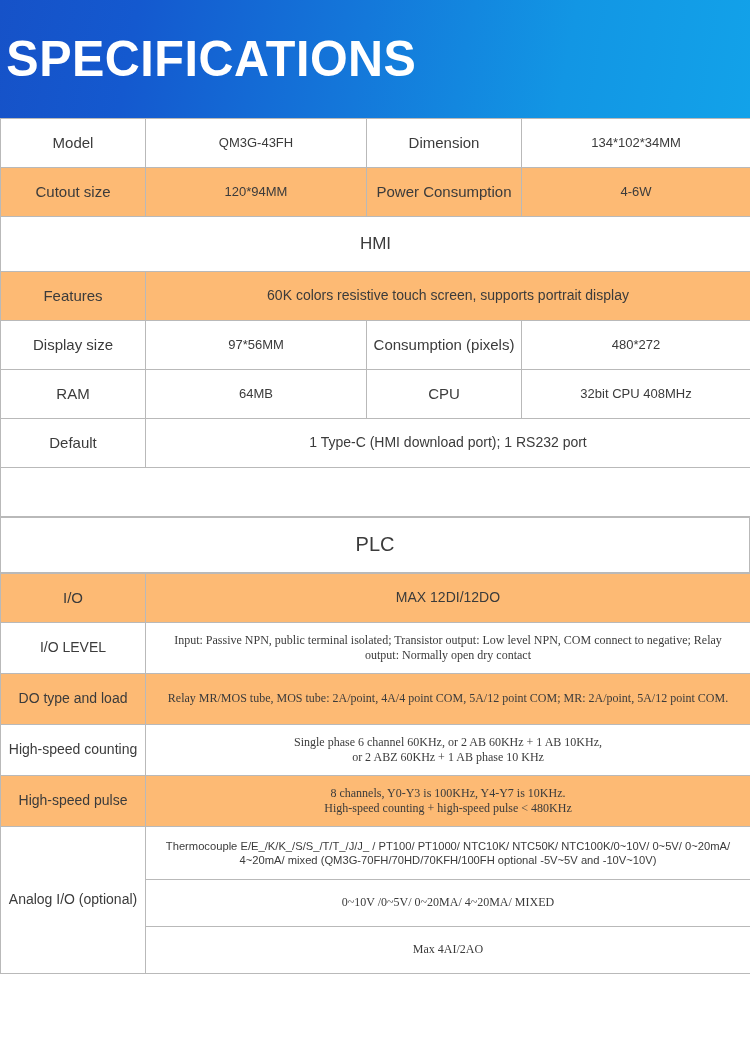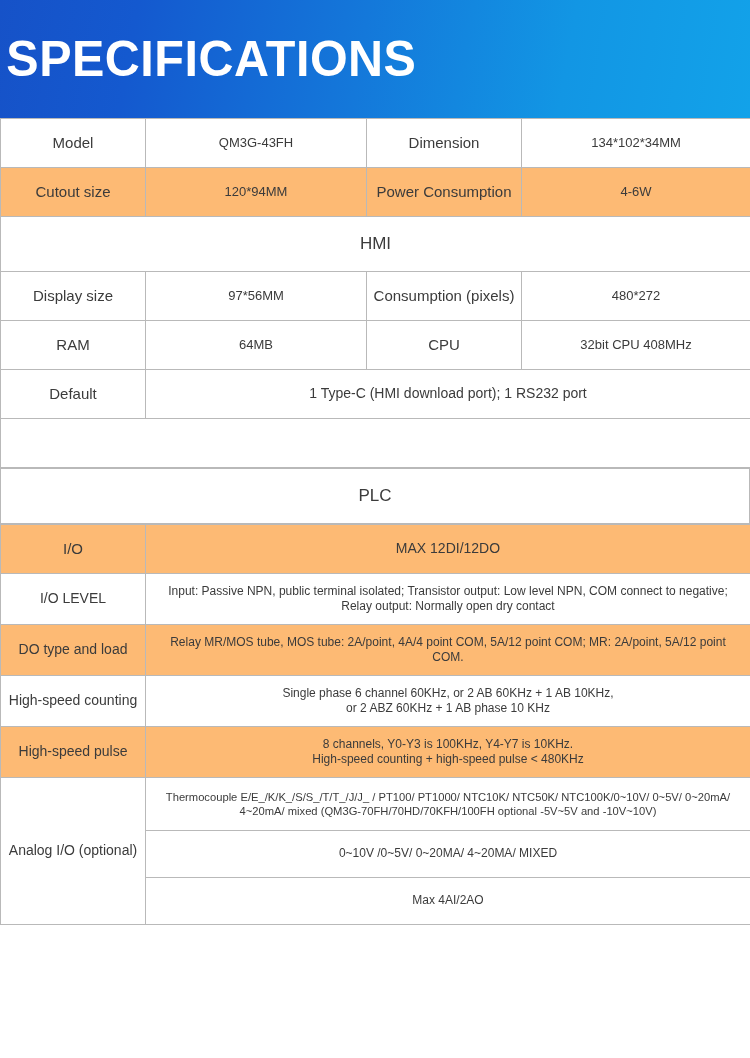--- a/index.html
+++ b/index.html
@@ -56,35 +56,35 @@
     padding: 4px 5px;
     line-height: 1.28;
     word-wrap: break-word;
   }
   .shade { background: #fdba74; margin-left: 28px; }
   .plain { background: #ffffff; }
 
   .lbl { font-size: 15px; }
   .val { font-size: 13px; }
   .val-lg { font-size: 14px; }
-  .val-sm { font-size: 12px; }
+  .val-sm { font-size: 12px; font-family: Liberation Serif, serif; }
   .val-xs { font-size: 11.2px; }
   .lbl-sm { font-size: 14px; }
 
   .section-title {
     font-size: 17px;
     color: #3b3b3b;
   }
   .emptyrow td { height: 40px; }
 
   
   .caption-row td {
     border: none;
     height: 46px;
-    font-size: 17px;
+    font-size: 20px;
     color: #3b3b3b;
     background: #ffffff;
   }
 </style>
 </head>
 <body>
 
 <div class="page">
 
   <div class="banner">
@@ -111,20 +111,24 @@
         <td class="shade lbl" style="height:40px">Cutout size</td>
         <td class="shade val">120*94MM</td>
         <td class="shade lbl">Power Consumption</td>
         <td class="shade val">4-6W</td>
       </tr>
 
       <tr>
         <td class="plain section-title" colspan="4" style="height:46px">HMI</td>
       </tr>
 
+      <tr>
+        <td class="shade lbl" style="height:40px">Features</td>
+        <td class="shade val-lg" colspan="3">60K colors resistive touch screen, supports portrait display</td>
+      </tr>
 
       <tr>
         <td class="plain lbl" style="height:40px">Display size</td>
         <td class="plain val">97*56MM</td>
         <td class="plain lbl">Consumption (pixels)</td>
         <td class="plain val">480*272</td>
       </tr>
 
 
       <tr>

